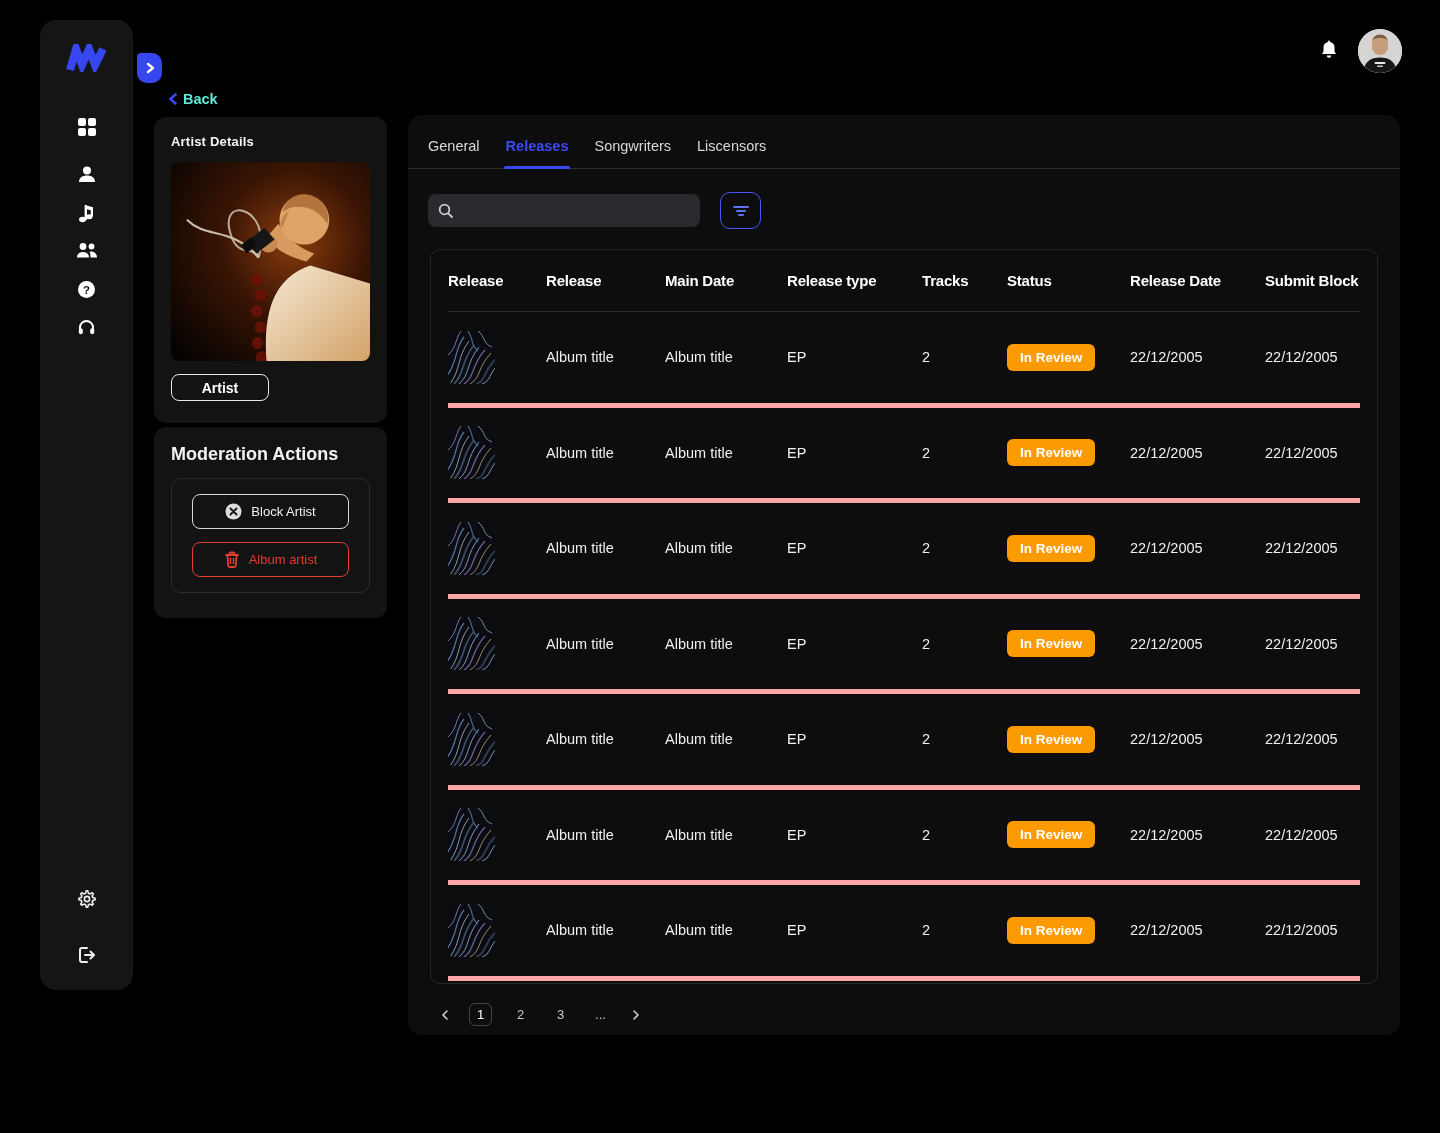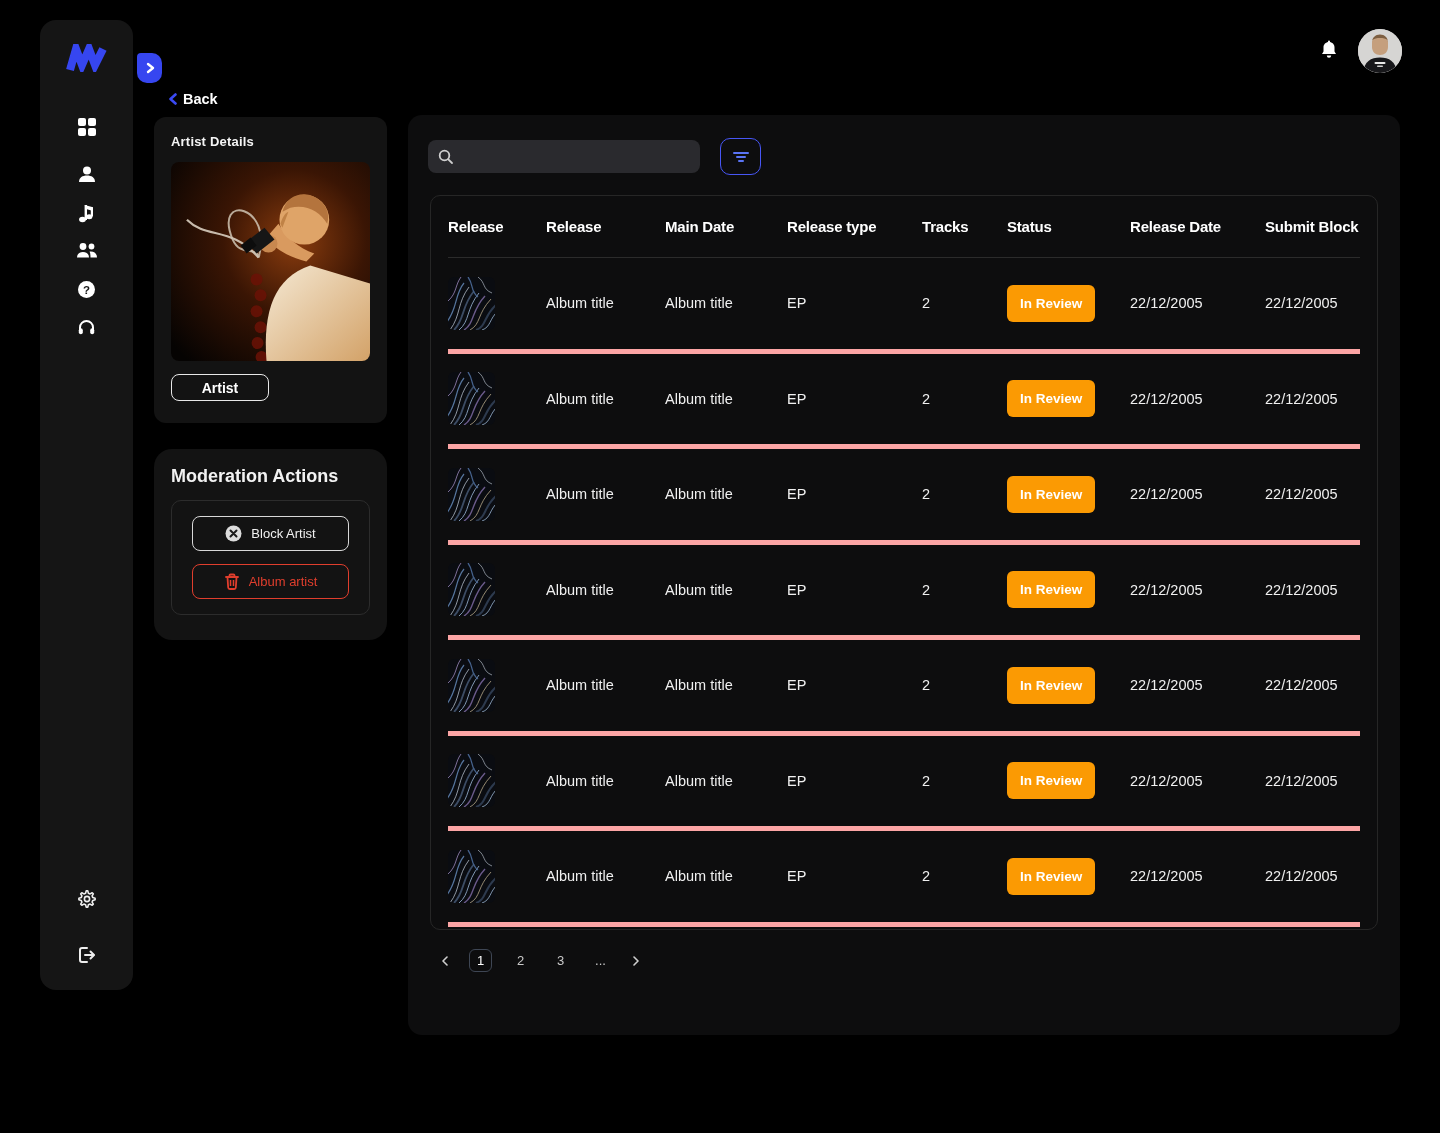--- a/index.html
+++ b/index.html
@@ -27,38 +27,38 @@
 
   
   .expand-btn {
     position:absolute; left:137px; top:53px; width:25px; height:30px;
     background:#3646F0; border-radius:4px 10px 10px 10px;
     display:flex; align-items:center; justify-content:center; cursor:pointer;
   }
   .back-link {
     position:absolute; left:168px; top:91px;
     display:flex; align-items:center; gap:5px;
-    color:#ffffff; font-weight:bold; font-size:14.5px; cursor:pointer;
+    color:#5eead4; font-weight:bold; font-size:14.5px; cursor:pointer;
   }
 
   
   .bell { position:absolute; left:1320px; top:40px; cursor:pointer; }
   .avatar { position:absolute; left:1358px; top:29px; width:44px; height:44px; border-radius:50%; overflow:hidden; cursor:pointer; background:#d4d4d6; }
 
   
   .card { position:absolute; background:#131313; border-radius:12px; padding:17px; }
   .artist-card { left:154px; top:117px; width:233px; height:306px; }
   .card-title { font-size:13px; font-weight:600; color:#f5f5f5; letter-spacing:.2px; }
   .artist-photo { margin-top:13px; width:199px; height:199px; border-radius:8px; overflow:hidden; }
   .artist-badge {
     margin-top:13px; width:98px; height:27px; border:1.5px solid #e8e8e8; border-radius:8px;
     display:flex; align-items:center; justify-content:center;
     font-size:14px; font-weight:bold; color:#fff;
   }
-  .mod-card { left:154px; top:449px; width:233px; height:191px;border-radius:18px; }
+  .mod-card { left:154px; top:427px; width:233px; height:191px; }
   .mod-title { font-size:18px; font-weight:600; }
   .mod-box { margin-top:13px; border:1px solid #2c2c2c; border-radius:10px; padding:15px 20px; }
   .mod-btn {
     width:100%; height:35px; border-radius:8px; background:transparent;
     display:flex; align-items:center; justify-content:center; gap:9px;
     font-size:13px; cursor:pointer;
     font-family:inherit;
   }
   .block-btn { border:1px solid #d8d8d8; color:#f0f0f0; margin-bottom:13px; }
   .delete-btn { border:1px solid #E03E2D; color:#E03E2D; font-weight:500; }
@@ -95,21 +95,21 @@
     border:1px solid #262626; border-radius:10px;
     padding:0 17px; overflow:hidden;
   }
   .tgrid { display:grid; grid-template-columns:98px 119px 122px 135px 85px 123px 135px 1fr; align-items:center; }
   .thead { height:62px; border-bottom:1px solid #2b2b2b; }
   .thead span { font-size:15px; font-weight:bold; color:#fff; letter-spacing:-.2px; }
   .trow { height:95.5px; border-bottom:5px solid #fca5a5; font-size:14.5px; color:#f0f0f0; cursor:pointer; }
   .thumb { width:47px; height:53px; border-radius:6px; overflow:hidden; }
   .status-badge {
     display:inline-flex; align-items:center; justify-content:center;
-    height:37px; padding:0 13px; border-radius:6px;
+    height:27px; padding:0 13px; border-radius:6px;
     background:#FB9A03; color:#fff; font-size:13.5px; font-weight:bold;
   }
 
   
   .pagination { display:flex; align-items:center; margin:19px 0 0 30px; gap:17px; }
   .page-arrow { width:14px; display:flex; justify-content:center; cursor:pointer; }
   .page-num {
     min-width:23px; height:23px; display:flex; align-items:center; justify-content:center;
     font-size:13px; color:#c9c9c9; cursor:pointer; border-radius:6px;
   }
@@ -302,20 +302,26 @@
           <line x1="9.5" y1="7" x2="9.5" y2="13" stroke="#E03E2D" stroke-width="1.5"></line>
         </svg>
       </span>
       <span>Album artist</span>
     </button>
   </div>
 </section>
 
 <main class="panel">
 
+  <div class="tabs">
+    <div class="tab">General</div>
+    <div class="tab active">Releases</div>
+    <div class="tab">Songwriters</div>
+    <div class="tab">Liscensors</div>
+  </div>
 
   <div class="search-row">
     <div class="search-box">
       <span>
         <svg width="16" height="16" viewBox="0 0 16 16">
           <circle cx="6.5" cy="6.5" r="4.8" fill="none" stroke="#cfcfcf" stroke-width="1.8"></circle>
           <line x1="10.3" y1="10.3" x2="14" y2="14" stroke="#cfcfcf" stroke-width="1.8" stroke-linecap="round"></line>
         </svg>
       </span>
       <input type="text" value="" placeholder="" style="">

